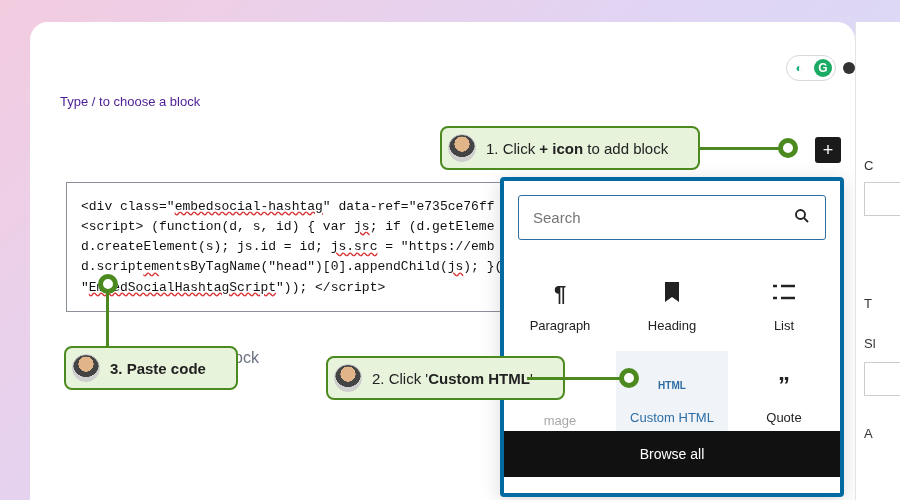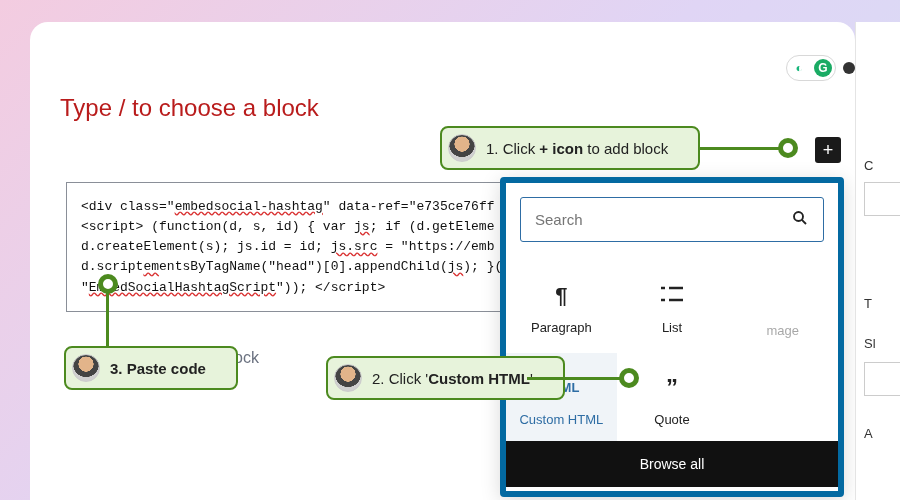--- a/index.html
+++ b/index.html
@@ -1,30 +1,30 @@
 <!DOCTYPE html>
 <html><head>
 <meta charset="utf-8">
 <style>
   * { box-sizing: border-box; margin: 0; padding: 0; }
   html, body { width: 900px; height: 500px; overflow: hidden; font-family: -apple-system, BlinkMacSystemFont, "Segoe UI", sans-serif; }
   body { background: linear-gradient(135deg, #f3cce0 0%, #e0d5f5 50%, #d5e0f5 100%); position: relative; }
   .card { position: absolute; left: 30px; top: 22px; width: 825px; height: 478px; background: #fff; border-radius: 18px 18px 0 0; overflow: hidden; }
-  .placeholder { position: absolute; left: 30px; top: 72px; font-size: 24px; color: #b91c1c; }
+  .placeholder { position: absolute; left: 30px; top: 72px; font-size: 13px; color: #4c1d95; }
   .code-box { position: absolute; left: 36px; top: 160px; width: 458px; height: 130px; border: 1px solid #8a8f98; padding: 14px; font-family: "Courier New", monospace; font-size: 13px; line-height: 1.55; color: #111; white-space: pre-wrap; overflow: hidden; }
   .code-box .u { text-decoration: underline; text-decoration-color: #d93030; text-decoration-style: wavy; }
-  .block-panel { position: absolute; left: 470px; top: 155px; width: 344px; height: 320px; background: #fff; border: 6px solid #0369a1; box-shadow: 0 4px 20px rgba(0,0,0,0.15); border-radius: 4px; }
+  .block-panel { position: absolute; left: 470px; top: 155px; width: 344px; height: 320px; background: #fff; border: 4px solid #0369a1; box-shadow: 0 4px 20px rgba(0,0,0,0.15); border-radius: 4px; }
   .search-wrap { position: absolute; left: 14px; top: 14px; right: 14px; height: 45px; border: 1.5px solid #2e6da4; border-radius: 3px; display: flex; align-items: center; padding: 0 14px; }
   .search-wrap input { border: none; outline: none; flex: 1; font-size: 15px; color: #555; background: transparent; }
   .block-grid { position: absolute; left: 0; right: 0; top: 78px; display: grid; grid-template-columns: repeat(3, 1fr); }
   .block-item { display: flex; flex-direction: column; align-items: center; justify-content: center; height: 92px; font-size: 13px; color: #222; cursor: pointer; }
   .block-item .icon-slot { height: 32px; display: flex; align-items: center; justify-content: center; margin-bottom: 8px; }
   .block-item.highlight { background: #f0f4f8; color: #2e6da4; }
-  .block-item.highlight .html-label { font-size: 13px; font-weight: 700; }
-  .browse-bar { position: absolute; left: 0; right: 0; bottom: 4px; height: 46px; background: #111; color: #fff; display: flex; align-items: center; justify-content: center; font-size: 14px; cursor: pointer; }
+  .block-item.highlight .html-label { font-size: 10px; font-weight: 700; }
+  .browse-bar { position: absolute; left: 0; right: 0; bottom: 16px; height: 46px; background: #111; color: #fff; display: flex; align-items: center; justify-content: center; font-size: 14px; cursor: pointer; }
   .add-btn { position: absolute; left: 785px; top: 115px; width: 26px; height: 26px; background: #1a1a1a; color: #fff; display: flex; align-items: center; justify-content: center; font-size: 18px; border-radius: 3px; cursor: pointer; }
   .bulb-badge { position: absolute; left: 756px; top: 33px; width: 50px; height: 26px; border: 1px solid #d8d8d8; border-radius: 14px; background: #fff; display: flex; align-items: center; justify-content: space-around; }
   .bulb-badge .g { width: 18px; height: 18px; border-radius: 50%; display: flex; align-items: center; justify-content: center; font-size: 12px; font-weight: 700; }
   .callout { position: absolute; background: #e7f3db; border: 2px solid #4c8a1f; border-radius: 8px; display: flex; align-items: center; padding: 6px 30px 6px 6px; gap: 10px; font-size: 15px; color: #222; }
   .callout .avatar { width: 28px; height: 28px; border-radius: 50%; background: radial-gradient(circle at 50% 35%, #e2b48a 0 35%, #444 36% 60%, #d0d0d0 61% 100%); border: 1px solid #ccc; flex-shrink: 0; }
   .callout b { font-weight: 700; }
   .conn-line { position: absolute; background: #4c8a1f; }
   .conn-dot { position: absolute; width: 20px; height: 20px; border-radius: 50%; background: #fff; border: 5px solid #4c8a1f; }
   .sidebar-clip { position: absolute; right: 0; top: 22px; width: 45px; height: 478px; background: #fff; border-left: 1px solid #e4e4e4; overflow: hidden; }
   .sidebar-clip .lbl { position: absolute; left: 8px; font-size: 13px; color: #333; }
@@ -66,20 +66,28 @@
             <line x1="20" y1="20" x2="14.5" y2="14.5"></line>
           </svg>
       </span>
     </div>
     <div class="block-grid">
       <div class="block-item">
         <div class="icon-slot">
             <span style="font-size:22px;font-weight:700;">¶</span>
           </div>
         <span>Paragraph</span>
+      </div>
+      <div class="block-item">
+        <div class="icon-slot">
+            <span><svg width="18" height="20" viewBox="0 0 18 20">
+                <path d="M2 0h14v20l-7-5-7 5z" fill="#222"></path>
+              </svg></span>
+          </div>
+        <span>Heading</span>
       </div>
       <div class="block-item">
         <div class="icon-slot">
             <span><svg width="22" height="16" viewBox="0 0 22 16" stroke="#222" stroke-width="2.5">
                 <line x1="0" y1="2" x2="4" y2="2"></line>
                 <line x1="8" y1="2" x2="22" y2="2"></line>
                 <line x1="0" y1="14" x2="4" y2="14"></line>
                 <line x1="8" y1="14" x2="22" y2="14"></line>
               </svg></span>
           </div>

